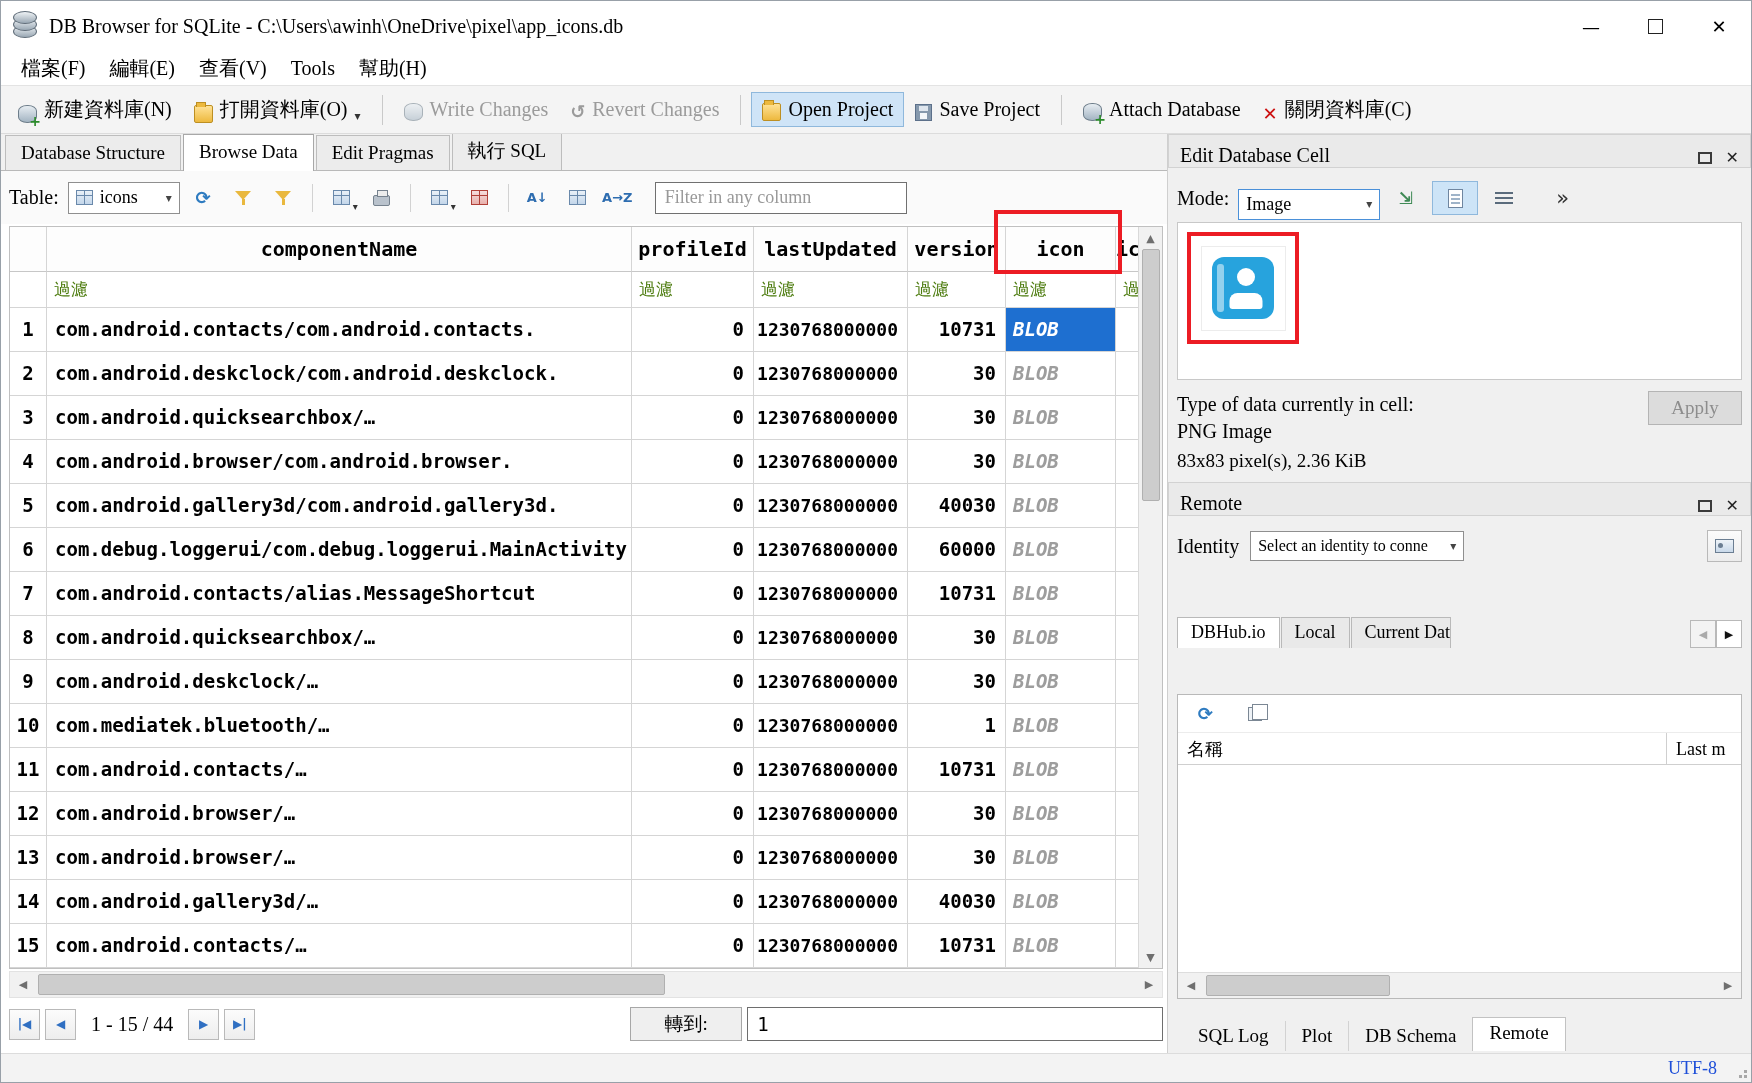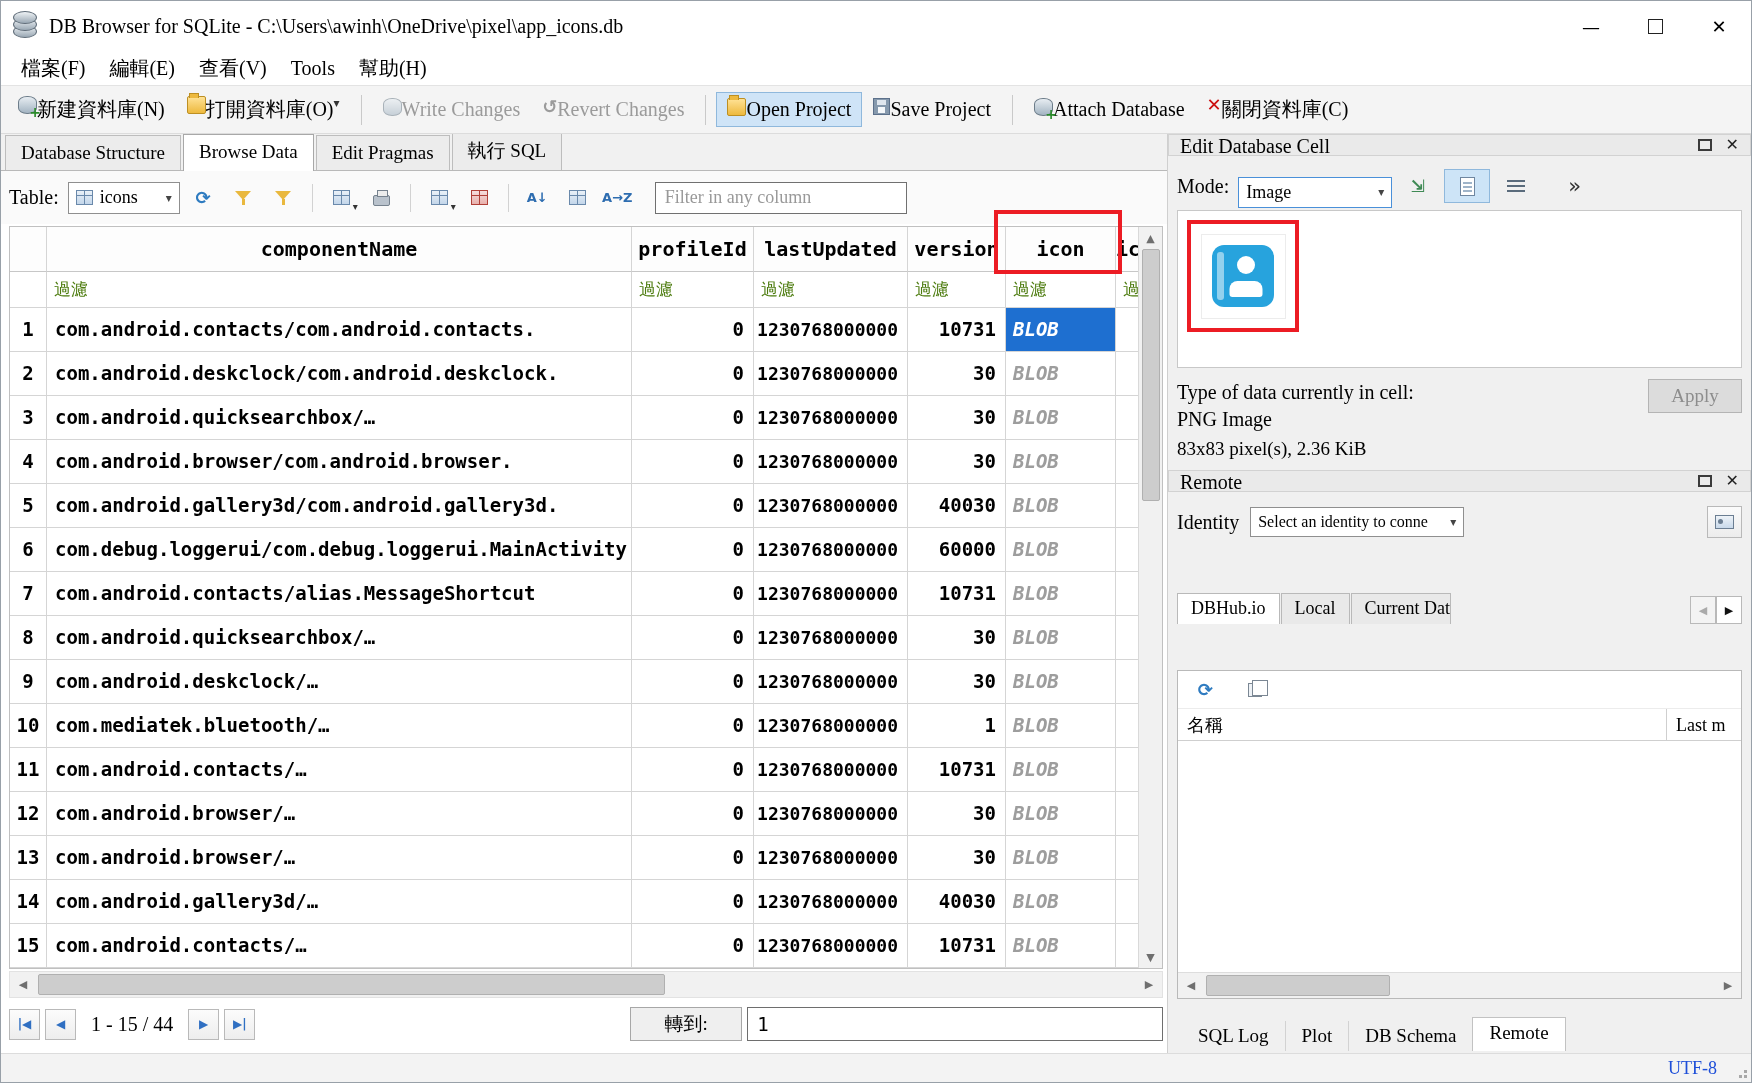--- a/index.html
+++ b/index.html
@@ -21,21 +21,21 @@
 .win-controls{margin-left:auto;display:flex;height:100%;}
 .win-btn{width:64px;height:100%;display:flex;align-items:center;justify-content:center;font-size:18px;font-family:"DejaVu Sans",sans-serif;background:#fff;border:none;}
 .max-box{width:15px;height:15px;border:1.5px solid #222;display:inline-block;}
 
 
 .menubar{height:34px;display:flex;align-items:center;background:#fff;padding-left:8px;flex:0 0 auto;}
 .menu-item{font-size:20px;padding:0 12px;}
 
 
 .toolbar{height:49px;display:flex;align-items:center;background:#f4f4f4;border-top:1px solid #e3e3e3;border-bottom:1px solid #dcdcdc;padding:0 6px;flex:0 0 auto;}
-.tbtn{display:flex;align-items:flex-start;border:1px solid transparent;background:transparent;font-family:inherit;font-size:20px;padding:5px 10px;white-space:nowrap;}
+.tbtn{display:flex;align-items:flex-end;gap:7px;border:1px solid transparent;background:transparent;font-family:inherit;font-size:20px;padding:5px 10px;white-space:nowrap;}
 .tbtn.disabled{color:#9b9b9b;}
 .tbtn.highlight{background:#cfe4f7;border:1px solid #8fb8dc;}
 .tsep{width:1px;height:30px;background:#c9c9c9;margin:0 10px;flex:0 0 auto;}
 .drop-arrow{font-size:12px;color:#333;font-family:"DejaVu Sans",sans-serif;}
 
 
 .ticon{width:19px;height:18px;display:inline-block;position:relative;flex:0 0 auto;}
 .cyl{background:linear-gradient(#e7edf2,#a3b4c2);border:1px solid #6d7d8a;border-radius:9px/6px;}
 .cyl.dim{opacity:.55;}
 .plus::after{content:'+';position:absolute;right:-5px;bottom:-7px;color:#2a8a2a;font-weight:bold;font-size:14px;font-family:"DejaVu Sans",sans-serif;}
@@ -121,29 +121,29 @@
 
 
 .pagebar{margin:9px 0 0 8px;display:flex;align-items:center;gap:5px;width:1154px;flex:0 0 auto;}
 .pbtn{width:31px;height:31px;border:1px solid #b9b9b9;background:linear-gradient(#fcfcfc,#ededed);display:flex;align-items:center;justify-content:center;color:#2f6fc2;font-size:12px;font-family:"DejaVu Sans",sans-serif;font-weight:bold;}
 .range{font-size:20px;margin:0 10px;white-space:nowrap;}
 .goto-btn{margin-left:370px;width:112px;height:34px;border:1px solid #a7a7a7;background:#efefef;font-size:19px;font-family:inherit;}
 .goto-input{flex:1;height:34px;border:1px solid #6e6e6e;font-size:19px;padding:0 9px;font-family:"DejaVu Sans Mono",monospace;}
 
 
 .right-panel{flex:1;display:flex;flex-direction:column;background:#f0f0f0;border-left:1px solid #cfcfcf;min-width:0;}
-.dock-header{height:22px;background:#eaeaea;border:1px solid #d2d2d2;display:flex;align-items:flex-start;padding:0 11px;font-size:20px;flex:0 0 auto;}
+.dock-header{height:34px;background:#eaeaea;border:1px solid #d2d2d2;display:flex;align-items:flex-end;padding:0 11px;font-size:20px;flex:0 0 auto;}
 .dock-icons{margin-left:auto;display:flex;align-items:center;gap:14px;}
 .float-icon{width:14px;height:12px;border:2px solid #3a3a3a;display:inline-block;}
 .close-icon{font-size:16px;font-family:"DejaVu Sans",sans-serif;font-weight:bold;color:#222;}
 
 .edit-body{padding:8px 9px 10px;flex:0 0 auto;}
 .mode-row{display:flex;align-items:center;gap:9px;height:44px;}
 .mode-label{font-size:20px;}
-.mode-combo{width:154px;height:31px;border:1px solid #4a90d9;margin-top:12px;}
+.mode-combo{width:142px;height:31px;border:1px solid #4a90d9;margin-top:12px;}
 .sq-btn{height:34px;min-width:34px;border:1px solid transparent;background:transparent;display:flex;align-items:center;justify-content:center;}
 .sq-btn.active{background:#cde4f7;border:1px solid #8fb8dc;width:46px;}
 .docpage{width:15px;height:19px;background:#fff;border:1px solid #6f86a0;position:relative;}
 .docpage::before{content:'';position:absolute;top:4px;left:2px;right:2px;height:2px;background:#9fb4c9;box-shadow:0 4px 0 #9fb4c9,0 8px 0 #9fb4c9;}
 .importg{color:#3f8a55;font-weight:bold;font-size:17px;font-family:"DejaVu Sans",sans-serif;}
 .lines-icon{width:18px;height:13px;background:linear-gradient(to bottom,#5a6b7c 2px,transparent 2px,transparent 5px,#5a6b7c 5px,#5a6b7c 7px,transparent 7px,transparent 10px,#5a6b7c 10px,#5a6b7c 12px,transparent 12px);}
 .overflow-chevron{font-size:21px;color:#333;margin-left:26px;font-family:"DejaVu Sans",sans-serif;}
 .preview-box{height:158px;background:#fff;border:1px solid #c8c8c8;position:relative;margin-top:2px;}
 .annotation-box2{position:absolute;left:9px;top:9px;width:112px;height:112px;border:4px solid var(--annotation-red);display:flex;align-items:center;justify-content:center;}
 .icon-tile{width:83px;height:83px;background:#fff;display:flex;align-items:center;justify-content:center;box-shadow:0 0 0 1px #ececec;}

